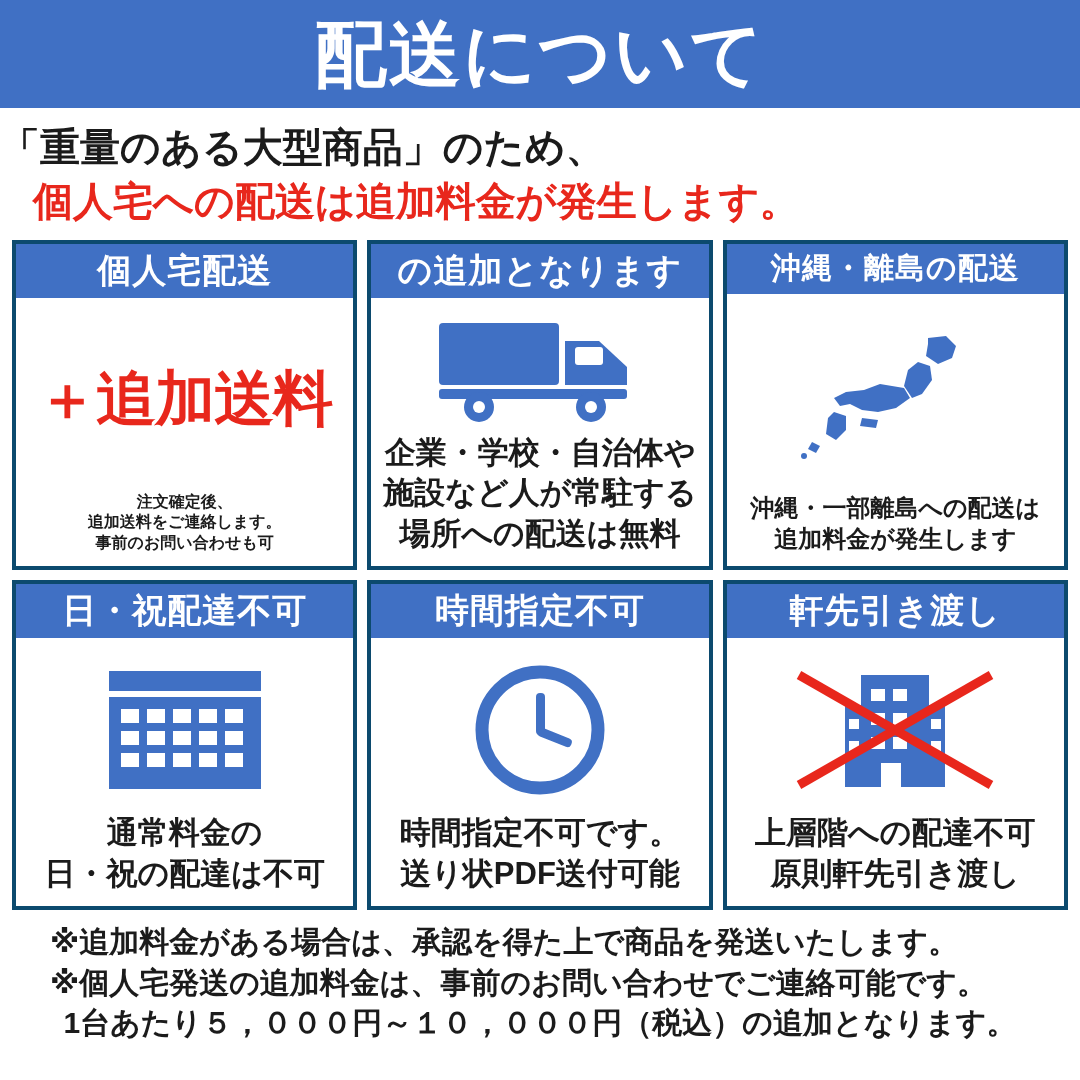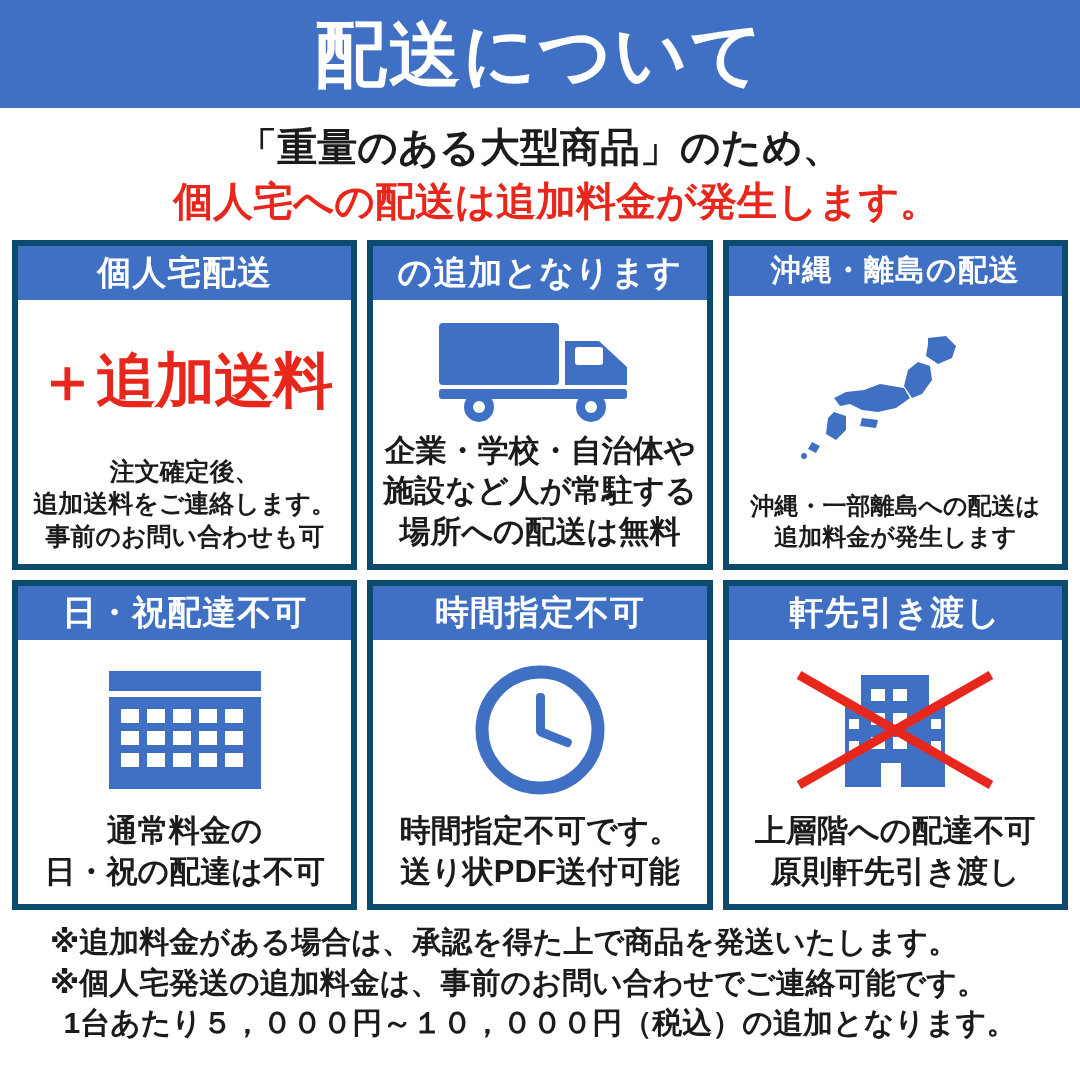--- a/index.html
+++ b/index.html
@@ -32,21 +32,21 @@
   .header-title {
     color: #ffffff;
     font-size: 72px;
     font-weight: bold;
     letter-spacing: 2px;
     line-height: 1;
   }
 
   
   .lead {
-    text-align: center;
+    text-align: left;
     margin-top: 14px;
   }
   .lead-line1 {
     font-size: 40px;
     font-weight: bold;
     color: #1b1b1b;
     line-height: 1.25;
   }
   .lead-line2 {
     font-size: 40px;
@@ -59,21 +59,21 @@
 
   
   .grid {
     margin: 14px 12px 0 12px;
     display: grid;
     grid-template-columns: repeat(3, 1fr);
     grid-template-rows: 330px 330px;
     gap: 10px;
   }
   .card {
-    border: 6px solid #0c4a6e;
+    border: 4px solid #0c4a6e;
     box-sizing: border-box;
     display: flex;
     flex-direction: column;
     background: #ffffff;
   }
   .card-head {
     background: #4070c4;
     color: #ffffff;
     font-size: 34px;
     font-weight: bold;
@@ -115,21 +115,21 @@
 
   
   .big-red {
     color: #e8271c;
     font-size: 60px;
     font-weight: bold;
     letter-spacing: -1px;
     line-height: 1;
   }
   .cap-small {
-    font-size: 25px;
+    font-size: 16px;
   }
 
   
   .footer {
     margin: 12px 10px 0 10px;
     text-align: center;
   }
   .footer-line {
     font-size: 30px;
     font-weight: bold;

